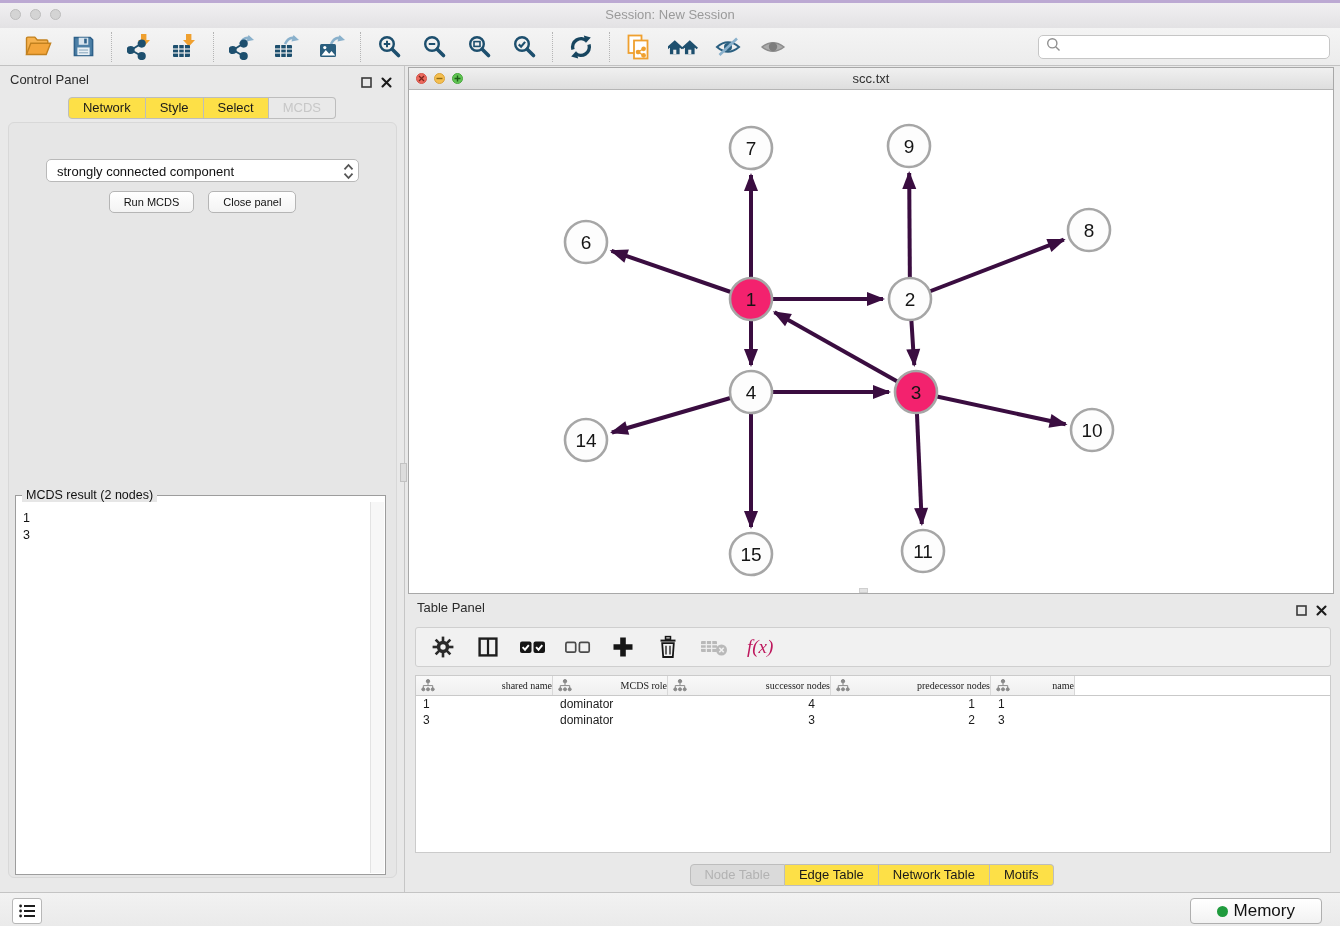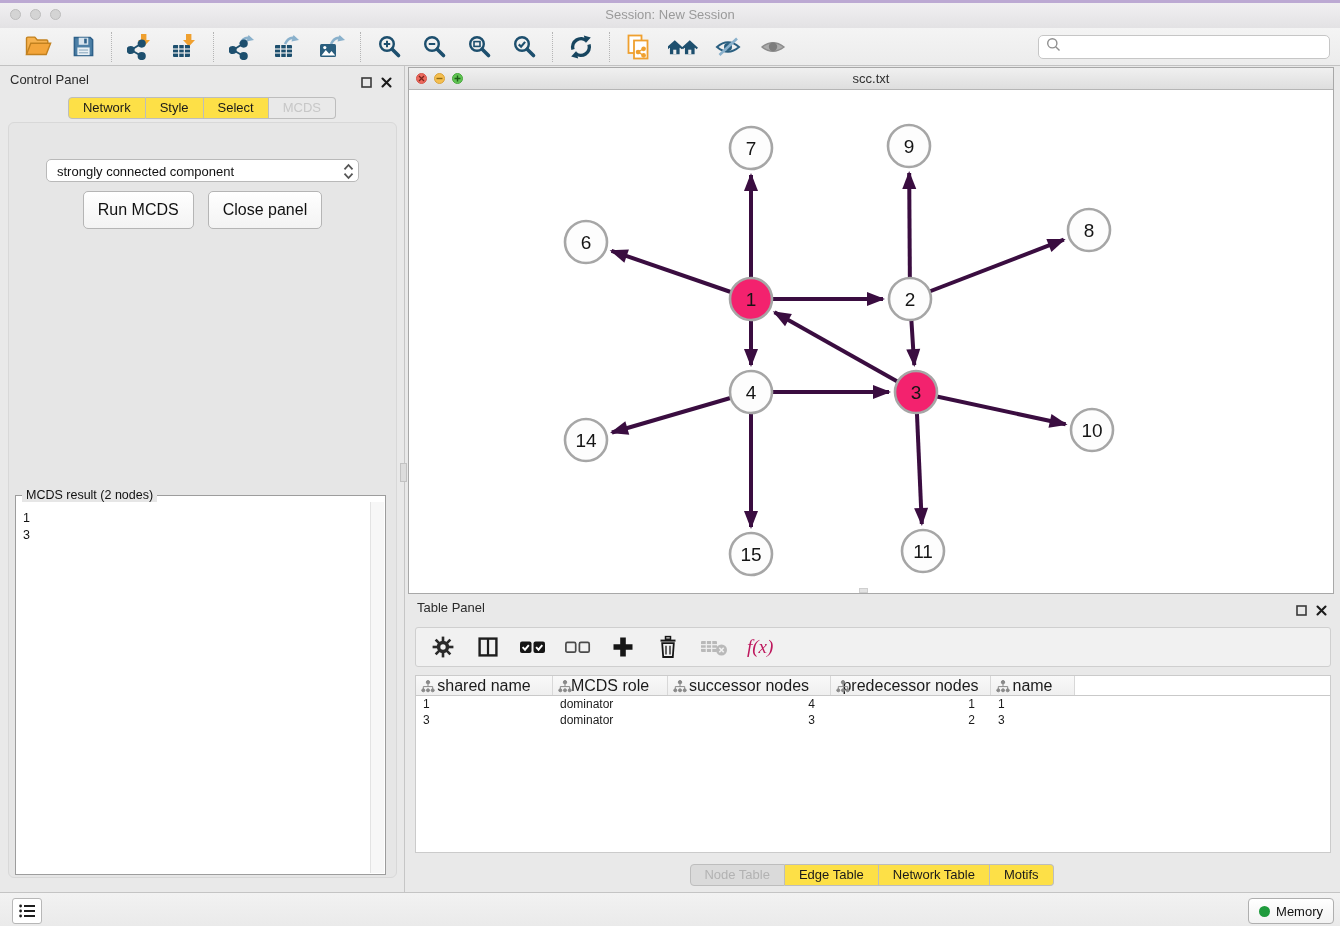--- a/index.html
+++ b/index.html
@@ -39,21 +39,21 @@
   .tab:last-child{border-radius:0 4px 4px 0;text-align:center;}
   .tab.active{background:#E9E9E9;color:#C7C7C7;}
   .cp-card{position:absolute;left:8px;right:7px;top:56px;bottom:14px;background:#E6E6E6;
     border:1px solid #D8D8D8;border-radius:6px;}
   .opt-label{position:absolute;top:14px;left:0;right:0;text-align:center;font-size:13px;color:#1A1A1A;}
   .selectbox{position:absolute;top:36px;left:37px;right:37px;height:23px;background:#fff;
     border:1px solid #B9B9B9;border-radius:5px;font-size:13px;color:#111;
     line-height:23px;padding-left:10px;box-sizing:border-box;}
   .selectbox .stepper{position:absolute;right:3px;top:3px;}
   .btn-row{position:absolute;top:68px;left:0;right:0;display:flex;justify-content:center;gap:14px;}
-  .push-btn{height:38px;padding:0 14px;font-size:16px;font-family:"Liberation Sans",sans-serif;
+  .push-btn{height:22px;padding:0 14px;font-size:11px;font-family:"Liberation Sans",sans-serif;
     background:linear-gradient(#FFFFFF,#F3F3F3);border:1px solid #B5B5B5;border-radius:5px;color:#111;}
   .result-group{position:absolute;left:6px;right:10px;top:372px;bottom:2px;
     border:1px solid #9D9D9D;background:#fff;}
   .result-legend{position:absolute;top:-8px;left:6px;background:#E6E6E6;padding:0 4px;
     font-size:12.5px;color:#111;}
   .result-text{position:absolute;left:1px;right:15px;top:6px;bottom:1px;overflow:hidden;
     font-size:12.5px;color:#111;padding:8px 0 0 6px;line-height:17px;}
   .result-scroll{position:absolute;right:1px;top:6px;bottom:1px;width:13px;background:#F7F7F7;border-left:1px solid #E3E3E3;}
   .v-split-handle{position:absolute;left:400px;top:463px;width:7px;height:19px;
     background:#DCDCDC;border:1px solid #C2C2C2;box-sizing:border-box;}
@@ -68,37 +68,37 @@
   .net-grab{position:absolute;left:450px;bottom:0;width:9px;height:5px;background:#E3E3E3;border:1px solid #CFCFCF;box-sizing:border-box;}
   
   .table-panel{position:absolute;left:408px;top:598px;width:928px;height:290px;}
   .tp-toolbar{position:absolute;left:7px;right:5px;top:29px;height:40px;box-sizing:border-box;
     background:#F1F1F1;border:1px solid #CFCFCF;border-radius:3px;
     display:flex;align-items:center;gap:19px;padding:0 14px;}
   .tp-btn{display:flex;align-items:center;justify-content:center;min-width:26px;height:28px;}
   .tp-table{position:absolute;left:7px;right:5px;top:77px;height:178px;background:#fff;
     border:1px solid #CBCBCB;box-sizing:border-box;overflow:hidden;}
   .thead{display:flex;height:19px;border-bottom:1px solid #C9C9C9;}
-  .th{position:relative;display:flex;align-items:center;justify-content:center;
+  .th{position:relative;display:flex;align-items:center;justify-content:flex-end;
     background:linear-gradient(#F9F9F9,#EFEFEF);border-right:1px solid #D8D8D8;
-    font-size:16px;color:#1B1B1B;box-sizing:border-box;}
+    font-size:10px;color:#1B1B1B;box-sizing:border-box;font-family:Liberation Serif, serif;}
   .th .hier{position:absolute;left:5px;top:3px;}
   .th-fill{flex:1;background:#fff;}
   .trow{display:flex;height:16px;align-items:center;font-size:12px;color:#1B1B1B;}
   .td{box-sizing:border-box;overflow:hidden;white-space:nowrap;}
   .tp-tabs{position:absolute;left:0;right:0;bottom:2px;display:flex;justify-content:center;}
   .tp-tabs .tab.active{background:#DADADA;color:#B2B2B2;padding-left:13px;}
   
   .statusbar{position:absolute;left:0;right:0;bottom:0;height:34px;box-sizing:border-box;
     background:linear-gradient(#F2F2F2,#EAEAEA);border-top:1px solid #C4C4C4;}
   .list-btn{position:absolute;left:12px;top:5px;width:28px;height:24px;background:#fff;
     border:1px solid #B7B7B7;border-radius:3px;display:flex;align-items:center;justify-content:center;}
-  .memory-btn{position:absolute;right:6px;top:5px;height:24px;padding:0 10px;
+  .memory-btn{position:absolute;right:18px;top:5px;height:24px;padding:0 26px;
     background:linear-gradient(#FFFFFF,#F2F2F2);border:1px solid #AFAFAF;border-radius:4px;
-    display:flex;align-items:center;gap:6px;font-size:13px;color:#111;}
+    display:flex;align-items:center;gap:6px;font-size:17px;color:#111;}
   .mem-dot{width:11px;height:11px;border-radius:50%;}
 </style>
 </head>
 <body>
 
 <div class="titlebar">
   <div class="top-accent"></div>
   <div class="traffic" style="left:10px"></div>
   <div class="traffic" style="left:30px"></div>
   <div class="traffic" style="left:50px"></div>

